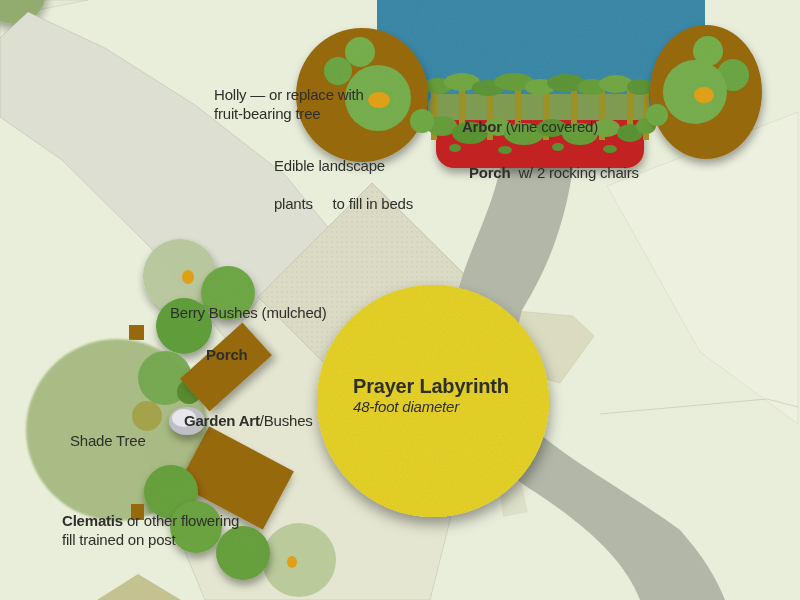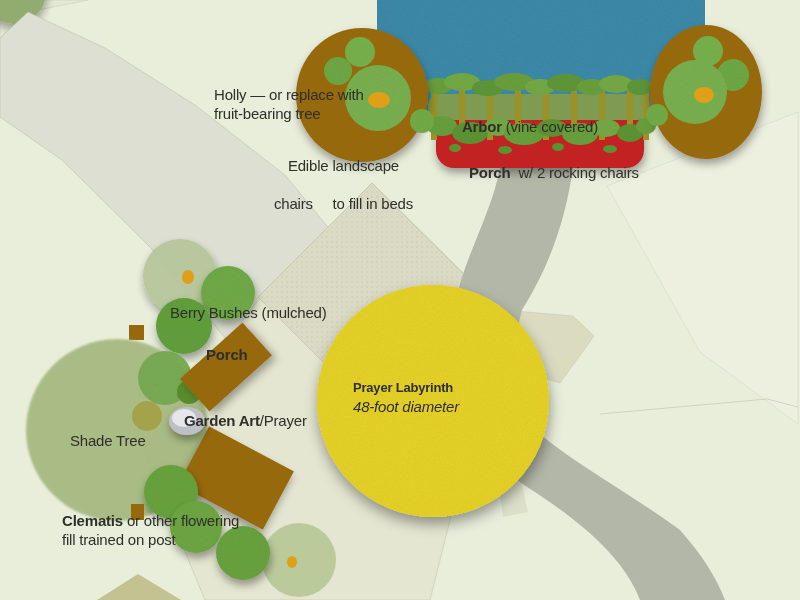--- a/index.html
+++ b/index.html
@@ -8,23 +8,23 @@
     position:relative; width:800px; height:600px; overflow:hidden;
     background:#f9a8d4;
     font-family:"Liberation Sans", sans-serif;
   }
   .stage svg { position:absolute; left:0; top:0; }
   .lbl {
     position:absolute; font-size:15px; line-height:19px;
     color:#2f2f2a; white-space:nowrap; letter-spacing:-0.2px;
   }
   .lbl b { font-weight:bold; }
-  .pre { white-space:pre;text-align:center; }
+  .pre { white-space:pre; }
   .it { font-style:italic; }
-  .big { font-size:13px; }
+  .big { font-size:20px; }
 </style>
 </head>
 <body>
 
 <div class="stage">
 
 <svg width="800" height="600" viewBox="0 0 800 600">
   <defs>
     <filter id="sh1" x="-40%" y="-40%" width="180%" height="180%">
       <feDropShadow dx="1" dy="5" stdDeviation="4" flood-color="#000000" flood-opacity="0.35"></feDropShadow>
@@ -203,41 +203,41 @@
   </g>
 </svg>
 
 <div class="lbl" style="left:214px; top:85px;">
   <span>Holly — or replace with</span><br>
   <span>fruit-bearing tree</span>
 </div>
 
 <div class="lbl pre" style="left:266px; top:137px;">
   <span>Edible landscape</span><br>
-  <span>chairs     to fill in beds</span>
+  <span>plants     to fill in beds</span>
 </div>
 
 <div class="lbl pre" style="left:454px; top:98px;">
   <b>Arbor</b><span> (vine covered)</span>
 </div>
 
 <div class="lbl pre" style="left:461px; top:144px;">
   <b>Porch</b><span>  w/ 2 rocking chairs</span>
 </div>
 
 <div class="lbl" style="left:170px; top:303px;">
   <span>Berry Bushes (mulched)</span>
 </div>
 
 <div class="lbl" style="left:206px; top:345px;">
   <b>Porch</b>
 </div>
 
 <div class="lbl" style="left:184px; top:411px;">
-  <b>Garden Art</b><span>/Prayer</span>
+  <b>Garden Art</b><span>/Bushes</span>
 </div>
 
 <div class="lbl" style="left:70px; top:431px;">
   <span>Shade Tree</span>
 </div>
 
 <div class="lbl" style="left:62px; top:511px;">
   <b>Clematis</b><span> or other flowering</span><br>
   <span>fill trained on post</span>
 </div>

